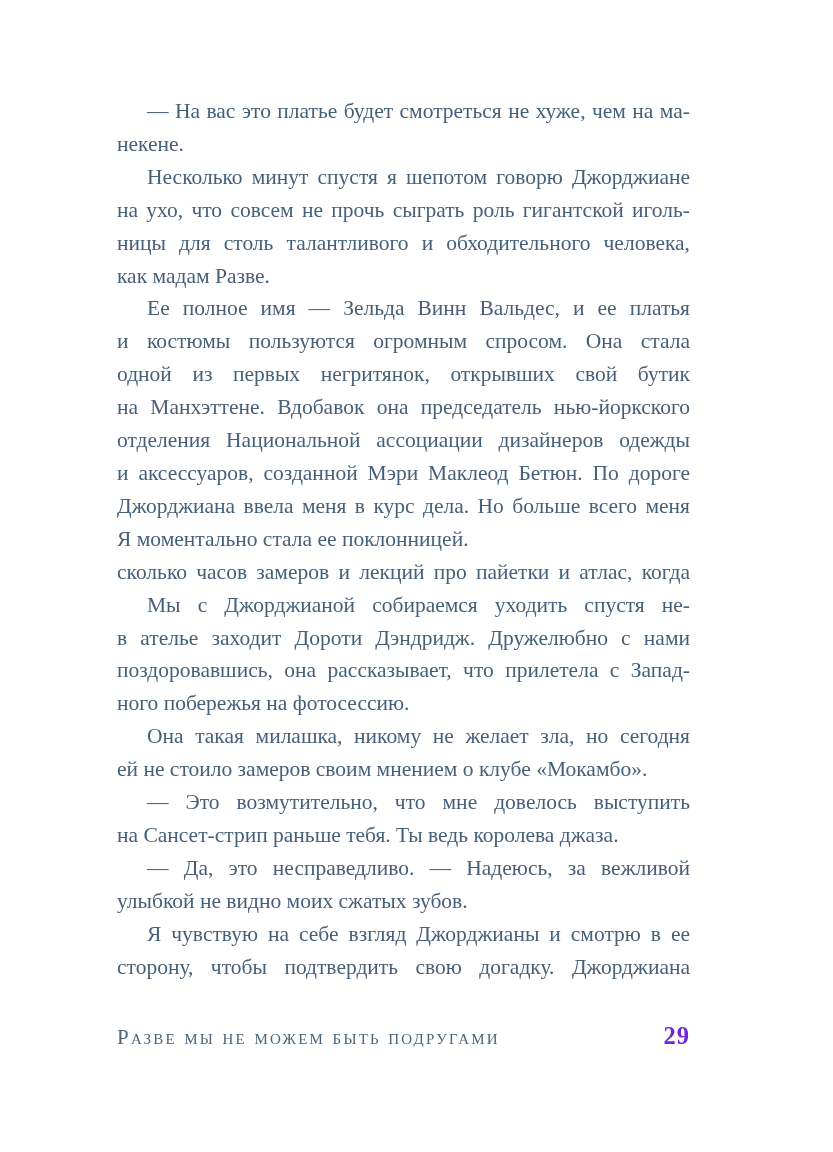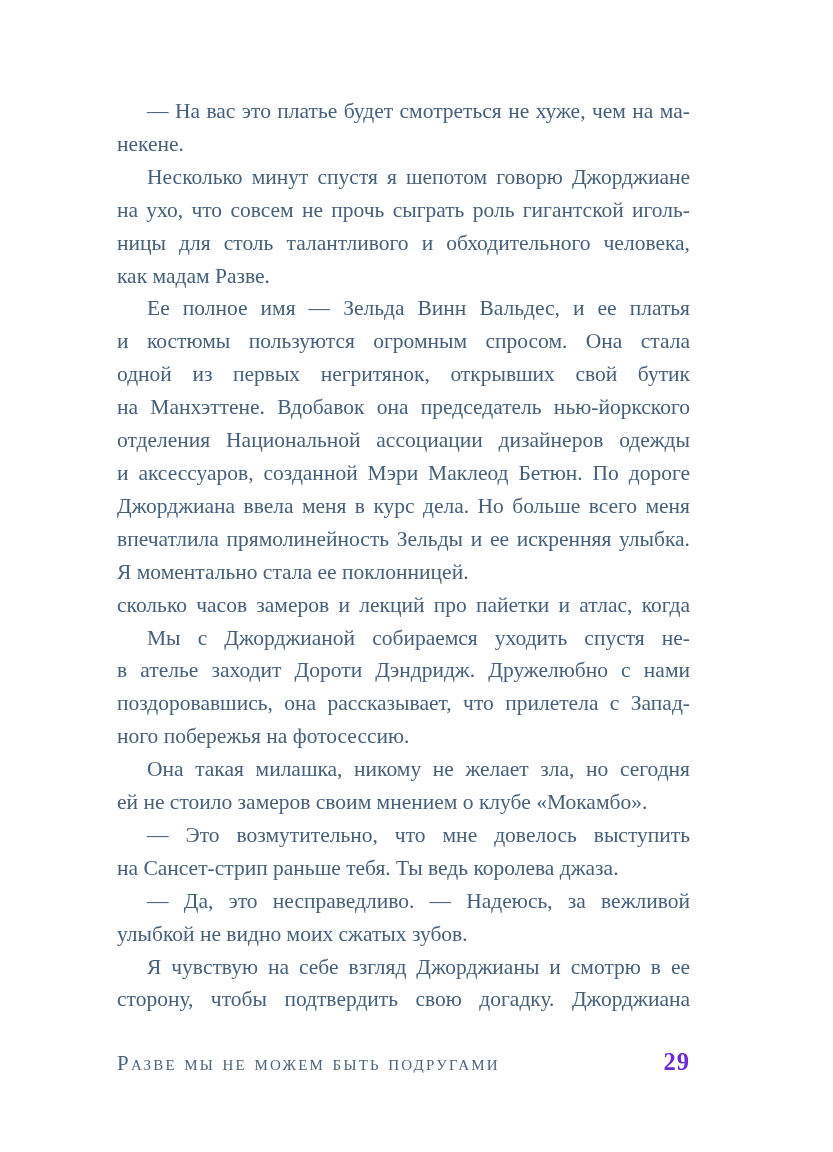--- a/index.html
+++ b/index.html
@@ -29,21 +29,21 @@
     text-align: right;
     text-align-last: left;
   }
   .line.indent {
     text-indent: 30px;
   }
   .footer {
     position: absolute;
     left: 117px;
     width: 573px;
-    top: 1048px;
+    top: 1022px;
     display: flex;
     justify-content: space-between;
     align-items: baseline;
   }
   .running-title {
     font-size: 21px;
     font-variant: small-caps;
     letter-spacing: 2.2px;
     color: #4c657c;
   }
@@ -65,21 +65,20 @@
       <div class="line">на ухо, что совсем не прочь сыграть роль гигантской иголь-</div>
       <div class="line">ницы для столь талантливого и обходительного человека,</div>
       <div class="line para-end">как мадам Разве.</div>
       <div class="line indent">Ее полное имя — Зельда Винн Вальдес, и ее платья</div>
       <div class="line">и костюмы пользуются огромным спросом. Она стала</div>
       <div class="line">одной из первых негритянок, открывших свой бутик</div>
       <div class="line">на Манхэттене. Вдобавок она председатель нью-йоркского</div>
       <div class="line">отделения Национальной ассоциации дизайнеров одежды</div>
       <div class="line">и аксессуаров, созданной Мэри Маклеод Бетюн. По дороге</div>
       <div class="line">Джорджиана ввела меня в курс дела. Но больше всего меня</div>
-      <div class="line">впечатлила прямолинейность Зельды и ее искренняя улыбка.</div>
       <div class="line para-end">Я моментально стала ее поклонницей.</div>
       <div class="line">сколько часов замеров и лекций про пайетки и атлас, когда</div>
       <div class="line indent">Мы с Джорджианой собираемся уходить спустя не-</div>
       <div class="line">в ателье заходит Дороти Дэндридж. Дружелюбно с нами</div>
       <div class="line">поздоровавшись, она рассказывает, что прилетела с Запад-</div>
       <div class="line para-end">ного побережья на фотосессию.</div>
       <div class="line indent">Она такая милашка, никому не желает зла, но сегодня</div>
       <div class="line para-end">ей не стоило замеров своим мнением о клубе «Мокамбо».</div>
       <div class="line indent">— Это возмутительно, что мне довелось выступить</div>
       <div class="line para-end">на Сансет-стрип раньше тебя. Ты ведь королева джаза.</div>

